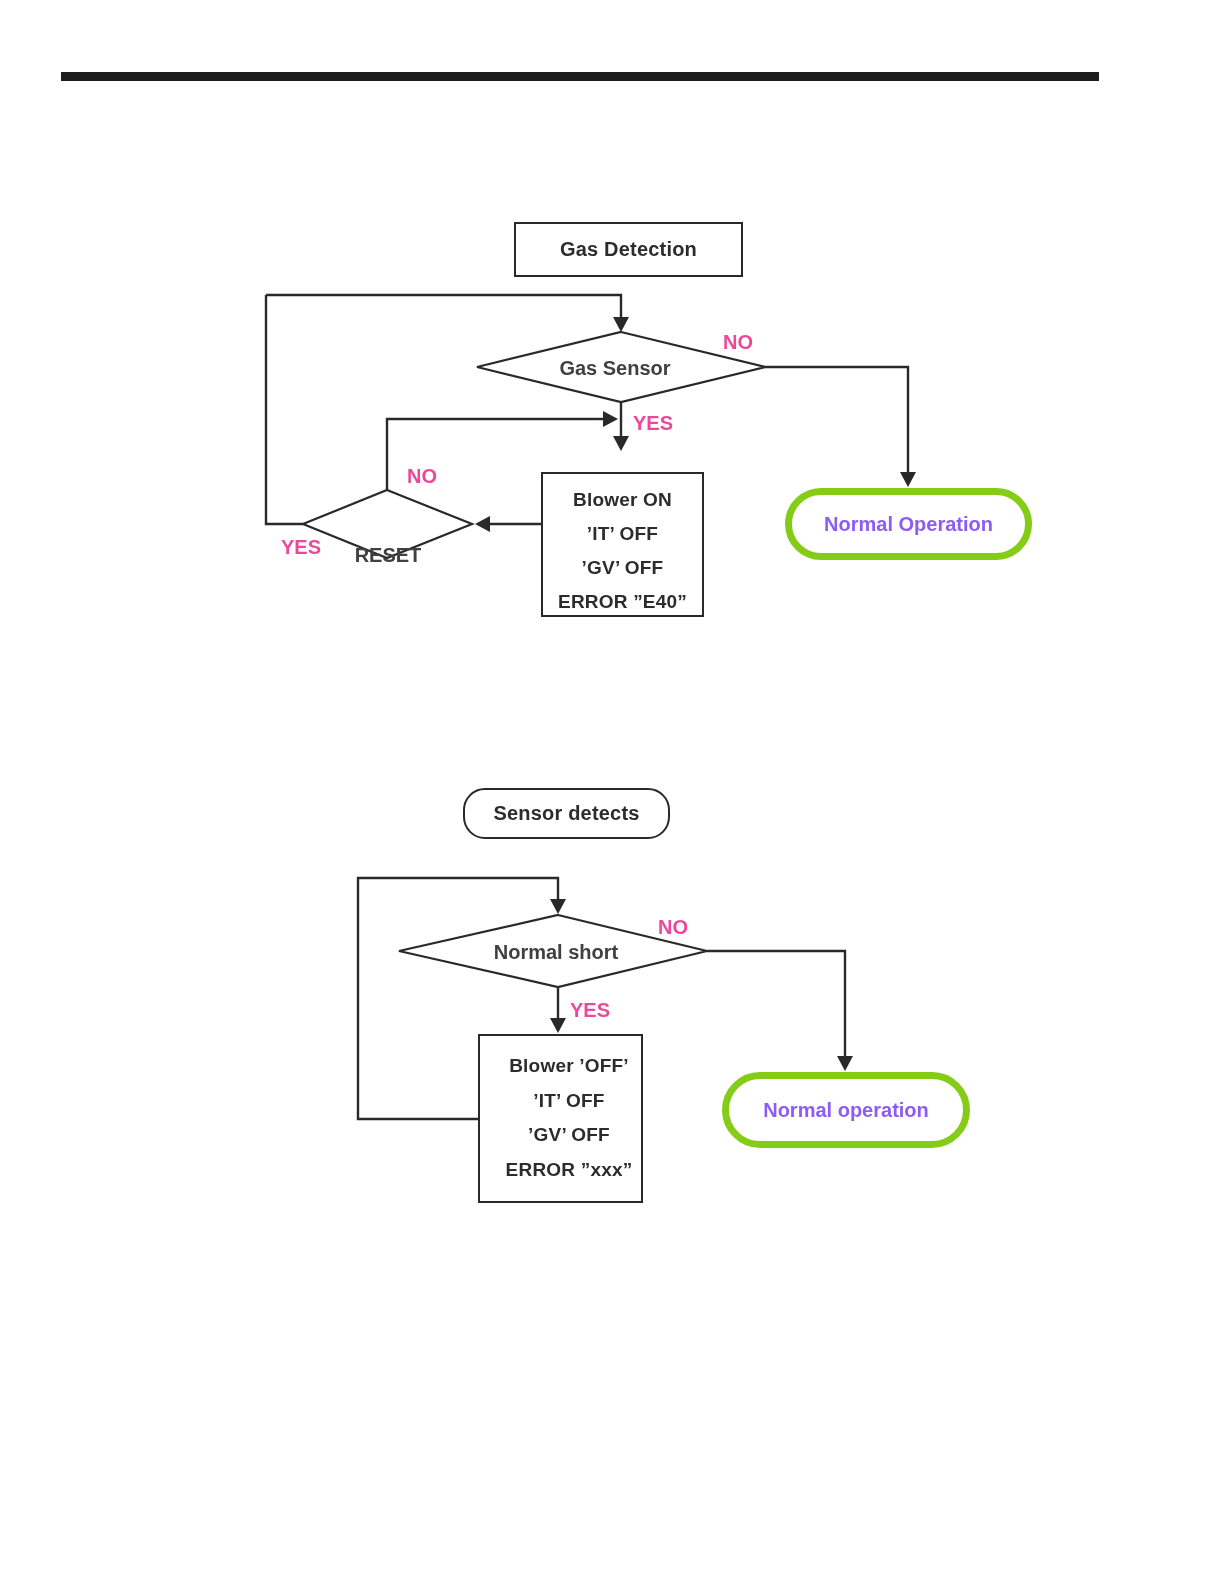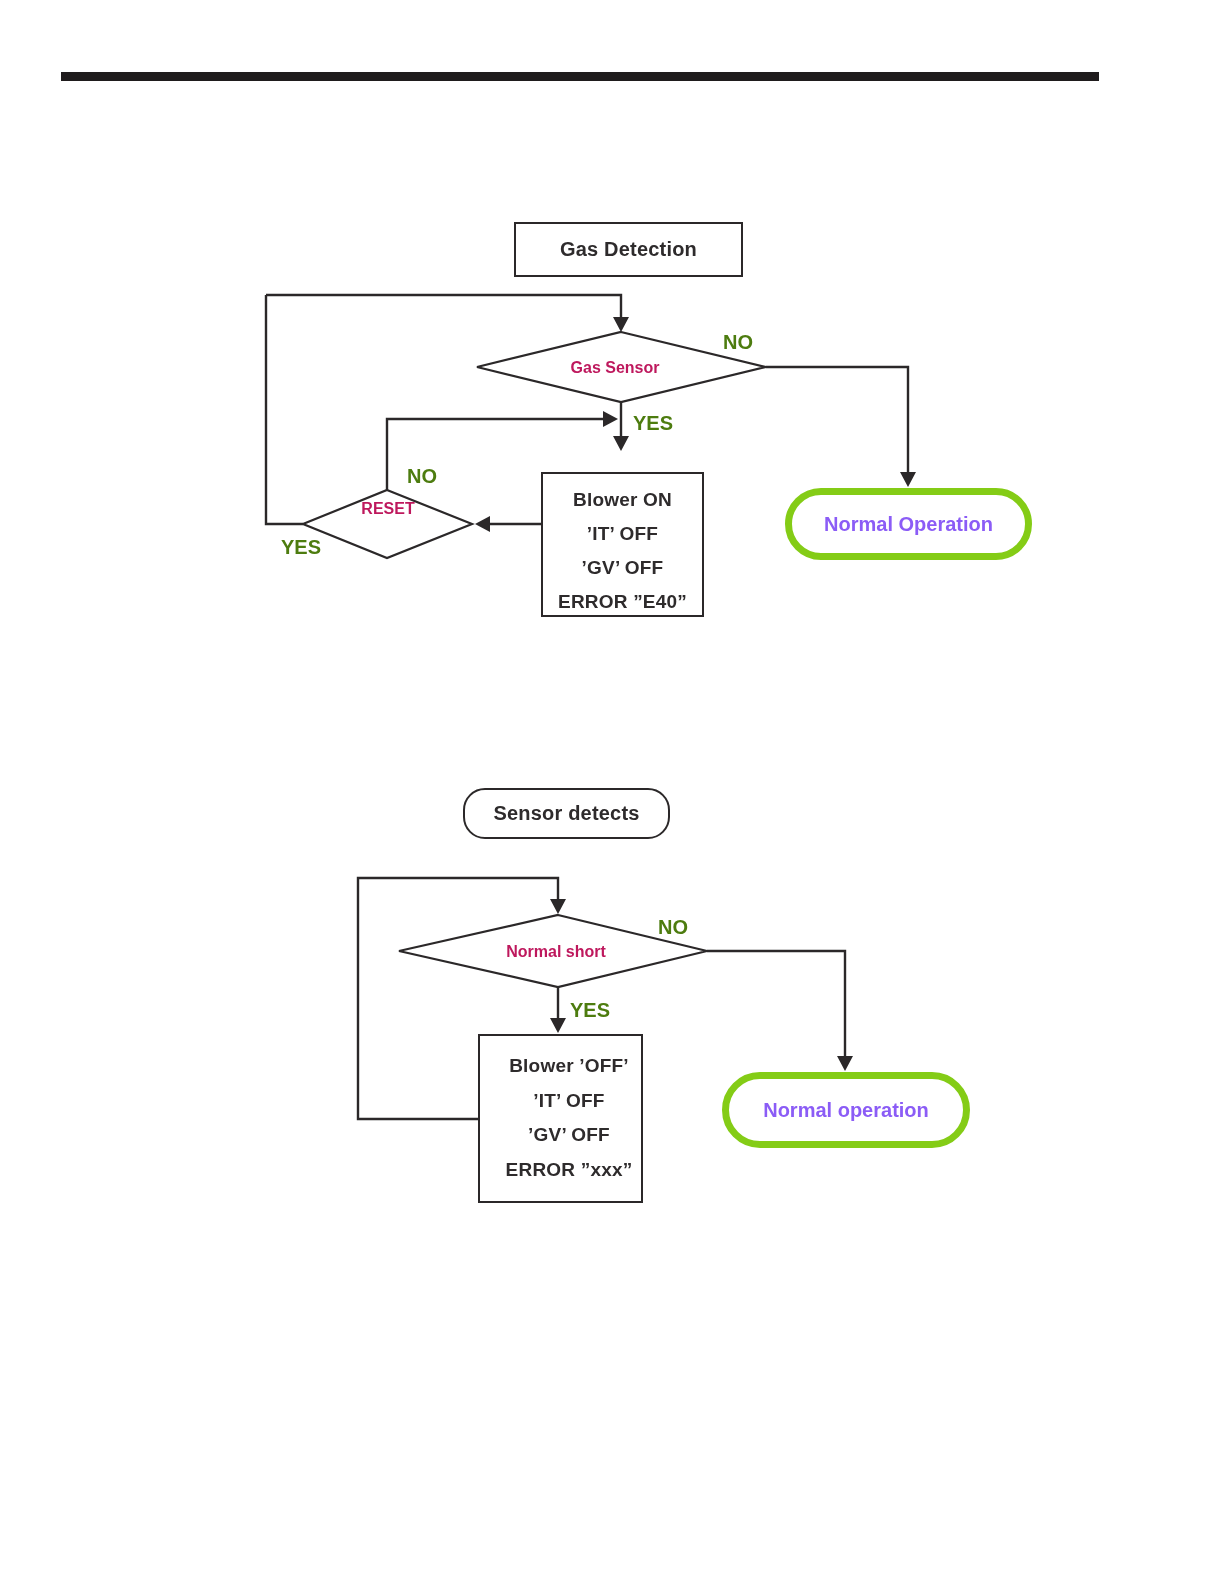--- a/index.html
+++ b/index.html
@@ -46,25 +46,25 @@
   }
   .action{
     flex-direction:column;
     justify-content:flex-start;
     font-size:19px;
   }
   .action .action-line{
     width:100%;text-align:center;
   }
   .flow-label{
-    font-weight:bold;font-size:20px;color:#4d7c0f;
+    font-weight:bold;font-size:20px;color:#ec4899;
     white-space:nowrap;
   }
   .diamond-text{
-    font-weight:bold;font-size:16px;color:#be185d;
+    font-weight:bold;font-size:20px;color:#404040;
     transform:translate(-50%,-50%);
     white-space:nowrap;
   }
   
   #bottom-table{
     left:119px; top:1279px; width:981px; height:137px;
     border-top:3px solid #1d1a1b;
     border-bottom:3px solid #1d1a1b;
     box-sizing:border-box;
   }
@@ -139,21 +139,21 @@
 
   <div class="abs flow-label" style="left:633px;top:412px;">YES</div>
 
   <div class="node action abs" style="left:541px;top:452px;width:163px;height:145px;padding-top:9px;line-height:34px;margin-top:20px;">
     <div class="action-line">Blower ON</div>
     <div class="action-line">’IT’  OFF</div>
     <div class="action-line">’GV’  OFF</div>
     <div class="action-line">ERROR  ”E40”</div>
   </div>
 
-  <div class="abs diamond-text" style="left:388px;top:509px;">RESET</div>
+  <div class="abs diamond-text" style="left:388px;top:555px;">RESET</div>
 
   <div class="abs flow-label" style="left:407px;top:465px;">NO</div>
 
   <div class="abs flow-label" style="left:281px;top:536px;">YES</div>
 
   <div class="stadium abs" style="left:785px;top:488px;width:247px;height:72px;border-radius:36px;">
     <span>Normal Operation</span>
   </div>
 
   <div class="node abs" style="left:463px;top:788px;width:207px;height:51px;border-radius:22px;">

